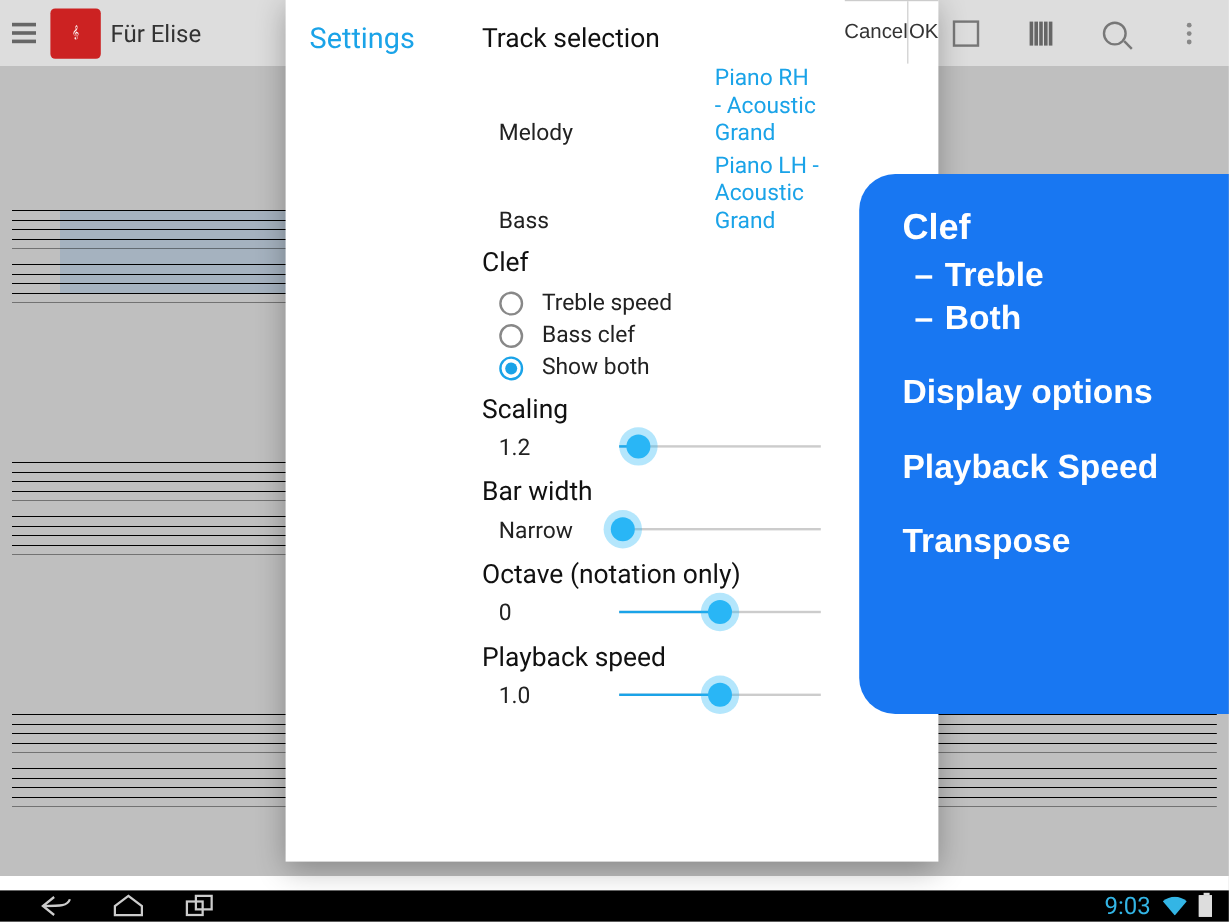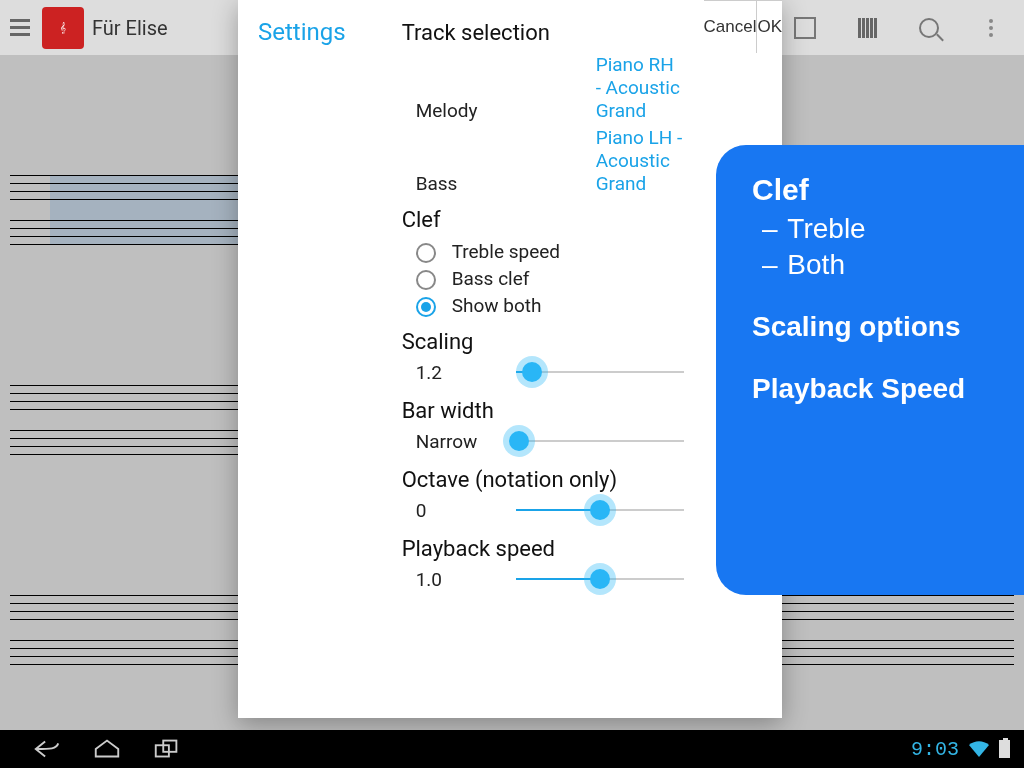--- a/index.html
+++ b/index.html
@@ -49,26 +49,26 @@
   .track{position:absolute;top:11px;left:0;right:0;height:2px;background:#ccc;}
   .track-fill{position:absolute;top:11px;left:0;height:2px;background:#1aa3e8;}
   .thumb{position:absolute;top:2px;width:20px;height:20px;border-radius:50%;background:#29b6f6;box-shadow:0 0 0 6px rgba(41,182,246,.35);transform:translateX(-50%);}
   .dlg-buttons{display:flex;border-top:1px solid #ccc;}
   .dlg-buttons button{flex:1;background:none;border:none;border-right:1px solid #ccc;height:52px;font-size:17px;color:#333;}
   .dlg-buttons button:last-child{border-right:none;}
 
   
   .callout{position:absolute; right:0; top:145px; width:308px; height:450px; background:#1877f2; color:#fff; border-radius:30px 0 0 30px; padding:28px 8px 28px 36px; font-family:Arial,Helvetica,sans-serif;}
   .callout h3{font-size:30px;font-weight:700;margin-bottom:6px;}
-  .callout .opt{font-size:28px;font-weight:400;margin:4px 0 4px 10px;}
+  .callout .opt{font-size:28px;font-weight:700;margin:4px 0 4px 10px;}
   .callout .dash{letter-spacing:1px;}
   .callout .item{font-size:28px;font-weight:700;margin-top:30px;}
 
   
-  .navbar{position:absolute;left:0;right:0;bottom:0;height:38px;background:#000;display:flex;align-items:center;color:#c8c8c8;font-family:Liberation Mono, monospace;}
+  .navbar{position:absolute;left:0;right:0;bottom:0;height:26px;background:#000;display:flex;align-items:center;color:#c8c8c8;}
   .nav-icns{display:flex;gap:30px;padding-left:32px;}
   .nav-icns svg{width:30px;height:24px;fill:none;stroke:#ccc;stroke-width:2;}
   .clock{margin-left:auto;padding-right:14px;display:flex;align-items:center;gap:10px;color:#33b5e5;font-size:20px;}
   .wifi{width:20px;height:16px;}
   .batt{width:11px;height:18px;border:1px solid #ddd;position:relative;background:#ddd;}
   .batt:before{content:"";position:absolute;top:-3px;left:3px;width:5px;height:2px;background:#ddd;}
 </style>
 </head>
 <body>
 
@@ -195,22 +195,23 @@
   <div class="dlg-buttons">
     <button>Cancel</button>
     <button>OK</button>
   </div>
 </div>
 
 <div class="callout">
   <h3>Clef</h3>
   <div class="opt"><span class="dash">– </span><span>Treble</span></div>
   <div class="opt"><span class="dash">– </span><span>Both</span></div>
-  <div class="item">Scaling options</div>
+  <div class="item">Display options</div>
   <div class="item">Playback Speed</div>
+  <div class="item">Transpose</div>
 </div>
 
 <div class="navbar">
   <div class="nav-icns">
     <svg viewBox="0 0 32 24">
         <path d="M14 4 L4 12 L14 20 M4 12 C 20 12 26 12 28 6"></path>
       </svg>
     <svg viewBox="0 0 32 24">
         <path d="M4 20 L4 12 L16 3 L28 12 L28 20 Z"></path>
       </svg>

